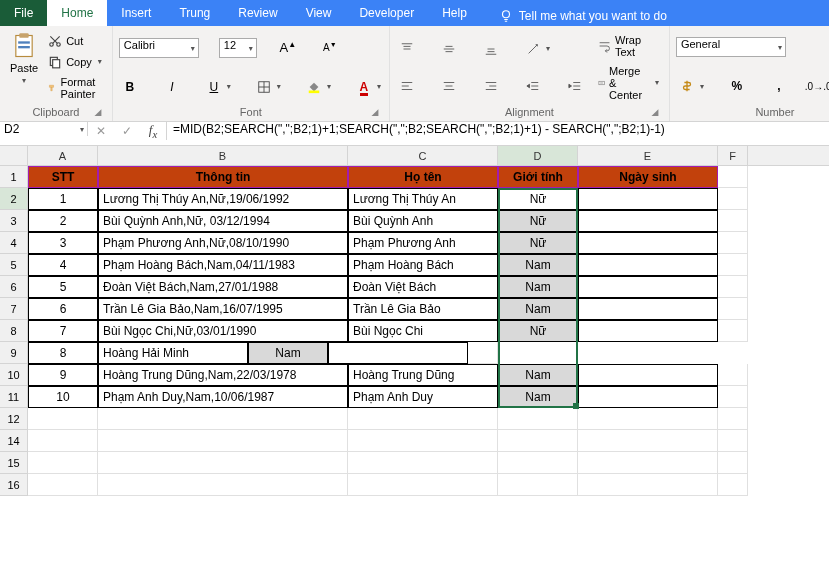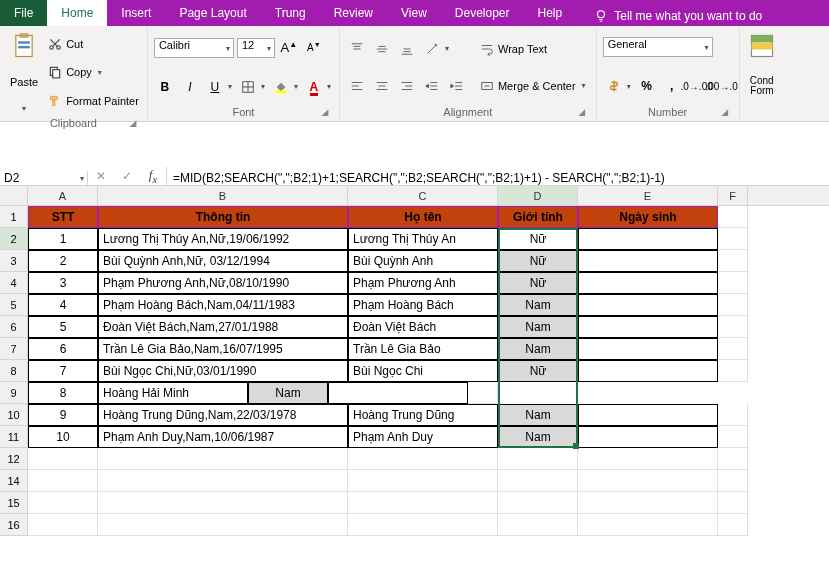--- a/index.html
+++ b/index.html
@@ -1,52 +1,52 @@
 <!DOCTYPE html>
 <html><head>
 <meta charset="utf-8">
 <style>
 * { box-sizing: border-box; margin: 0; padding: 0; }
 body { font-family: "Segoe UI", Tahoma, sans-serif; font-size: 12px; background: #fff; overflow: hidden; width: 829px; height: 579px; }
 
 
-.ribbon-tabs { display: flex; background: #a21caf; color: #fff; height: 26px; align-items: stretch; }
+.ribbon-tabs { display: flex; background: #3b82f6; color: #fff; height: 26px; align-items: stretch; }
 .ribbon-tab { padding: 0 14px; display: flex; align-items: center; font-size: 12px; cursor: pointer; }
 .ribbon-tab.file { background: #1a5c38; }
 .ribbon-tab.active { background: #fff; color: #217346; }
 .tell-me { display: flex; align-items: center; gap: 6px; padding: 16px 10px; margin-left: 8px; }
 .lightbulb { width: 14px; height: 14px; }
 
 
 .ribbon { display: flex; background: #f3f2f1; border-bottom: 1px solid #d4d4d4; height: 96px; }
 .ribbon-group { display: flex; flex-direction: column; border-right: 1px solid #e1e1e1; padding: 4px 6px 0; }
 .ribbon-group-content { flex: 1; display: flex; gap: 4px; }
 .ribbon-group-label { text-align: center; font-size: 11px; color: #666; padding: 2px 0 3px; position: relative; }
 .launcher { position: absolute; right: 2px; bottom: 2px; width: 12px; height: 12px; font-size: 9px; color: #888; cursor: pointer; }
 
-.big-btn { display: flex; flex-direction: column; align-items: center; justify-content: flex-start; padding: 2px 4px; cursor: pointer; gap: 16px; font-size: 11px; }
+.big-btn { display: flex; flex-direction: column; align-items: center; justify-content: flex-start; padding: 2px 4px; cursor: pointer; gap: 2px; font-size: 11px; }
 .big-btn svg { width: 28px; height: 28px; }
 .small-row { display: flex; align-items: center; gap: 4px; font-size: 11px; cursor: pointer; padding: 1px 2px; }
 .small-row svg { width: 14px; height: 14px; }
 .col { display: flex; flex-direction: column; justify-content: space-around; }
-.row { display: flex; align-items: center; gap: 3px; }
+.row { display: flex; align-items: center; gap: 20px; }
 
 .font-select, .size-select { background: #fff; border: 1px solid #ababab; height: 20px; padding: 0 16px 0 4px; font-size: 11px; position: relative; }
 .font-select { width: 80px; } .size-select { width: 38px; }
 .drop-arrow { position: absolute; right: 3px; top: 50%; transform: translateY(-50%); font-size: 8px; color: #555; }
 
 .btn-sq { width: 22px; height: 22px; display: flex; align-items: center; justify-content: center; cursor: pointer; border-radius: 2px; }
 .btn-sq svg { width: 14px; height: 14px; }
 .btn-drop { display: flex; align-items: center; cursor: pointer; }
 .caret { font-size: 8px; color: #555; padding: 0 2px; }
 
 .num-box { background: #fff; border: 1px solid #ababab; height: 20px; width: 110px; padding: 0 16px 0 4px; font-size: 11px; position: relative; }
 
 
-.formula-bar { display: flex; align-items: flex-end; height: 24px; border-bottom: 1px solid #d4d4d4; background: #fff; margin-top: 40px; }
+.formula-bar { display: flex; align-items: flex-start; height: 24px; border-bottom: 1px solid #d4d4d4; background: #fff; }
 .name-box { width: 88px; border-right: 1px solid #d4d4d4; display: flex; align-items: center; padding: 0 4px; position: relative; }
 .name-box input { border: none; width: 60px; font-size: 12px; outline: none; }
 .fb-btns { display: flex; align-items: center; border-right: 1px solid #d4d4d4; }
 .fb-btn { width: 26px; display: flex; align-items: center; justify-content: center; color: #999; cursor: pointer; }
 .fx { font-style: italic; font-family: serif; font-size: 13px; color: #444; }
 .formula-input { flex: 1; padding: 0 6px; display: flex; align-items: center; font-size: 12px; }
 
 
 .grid-area { position: relative; }
 .corner { position: absolute; left: 0; top: 0; width: 28px; height: 20px; background: #f0f0f0; border-right: 1px solid #d4d4d4; border-bottom: 1px solid #d4d4d4; }
@@ -72,21 +72,20 @@
 .cA { width: 70px; } .cB { width: 250px; } .cC { width: 150px; }
 .cD { width: 80px; } .cE { width: 140px; } .cF { width: 30px; }
 </style>
 </head>
 <body>
 
 <div class="ribbon-tabs">
   <div class="ribbon-tab file">File</div>
   <div class="ribbon-tab active">Home</div>
   <div class="ribbon-tab">Insert</div>
-  <div class="ribbon-tab">Page Layout</div>
   <div class="ribbon-tab">Trung</div>
   <div class="ribbon-tab">Review</div>
   <div class="ribbon-tab">View</div>
   <div class="ribbon-tab">Developer</div>
   <div class="ribbon-tab">Help</div>
   <div class="tell-me">
     <svg class="lightbulb" viewBox="0 0 24 24" fill="none" stroke="#fff" stroke-width="2">
         <circle cx="12" cy="9" r="6"></circle>
         <path d="M9 18h6M10 21h4"></path>
       </svg>

